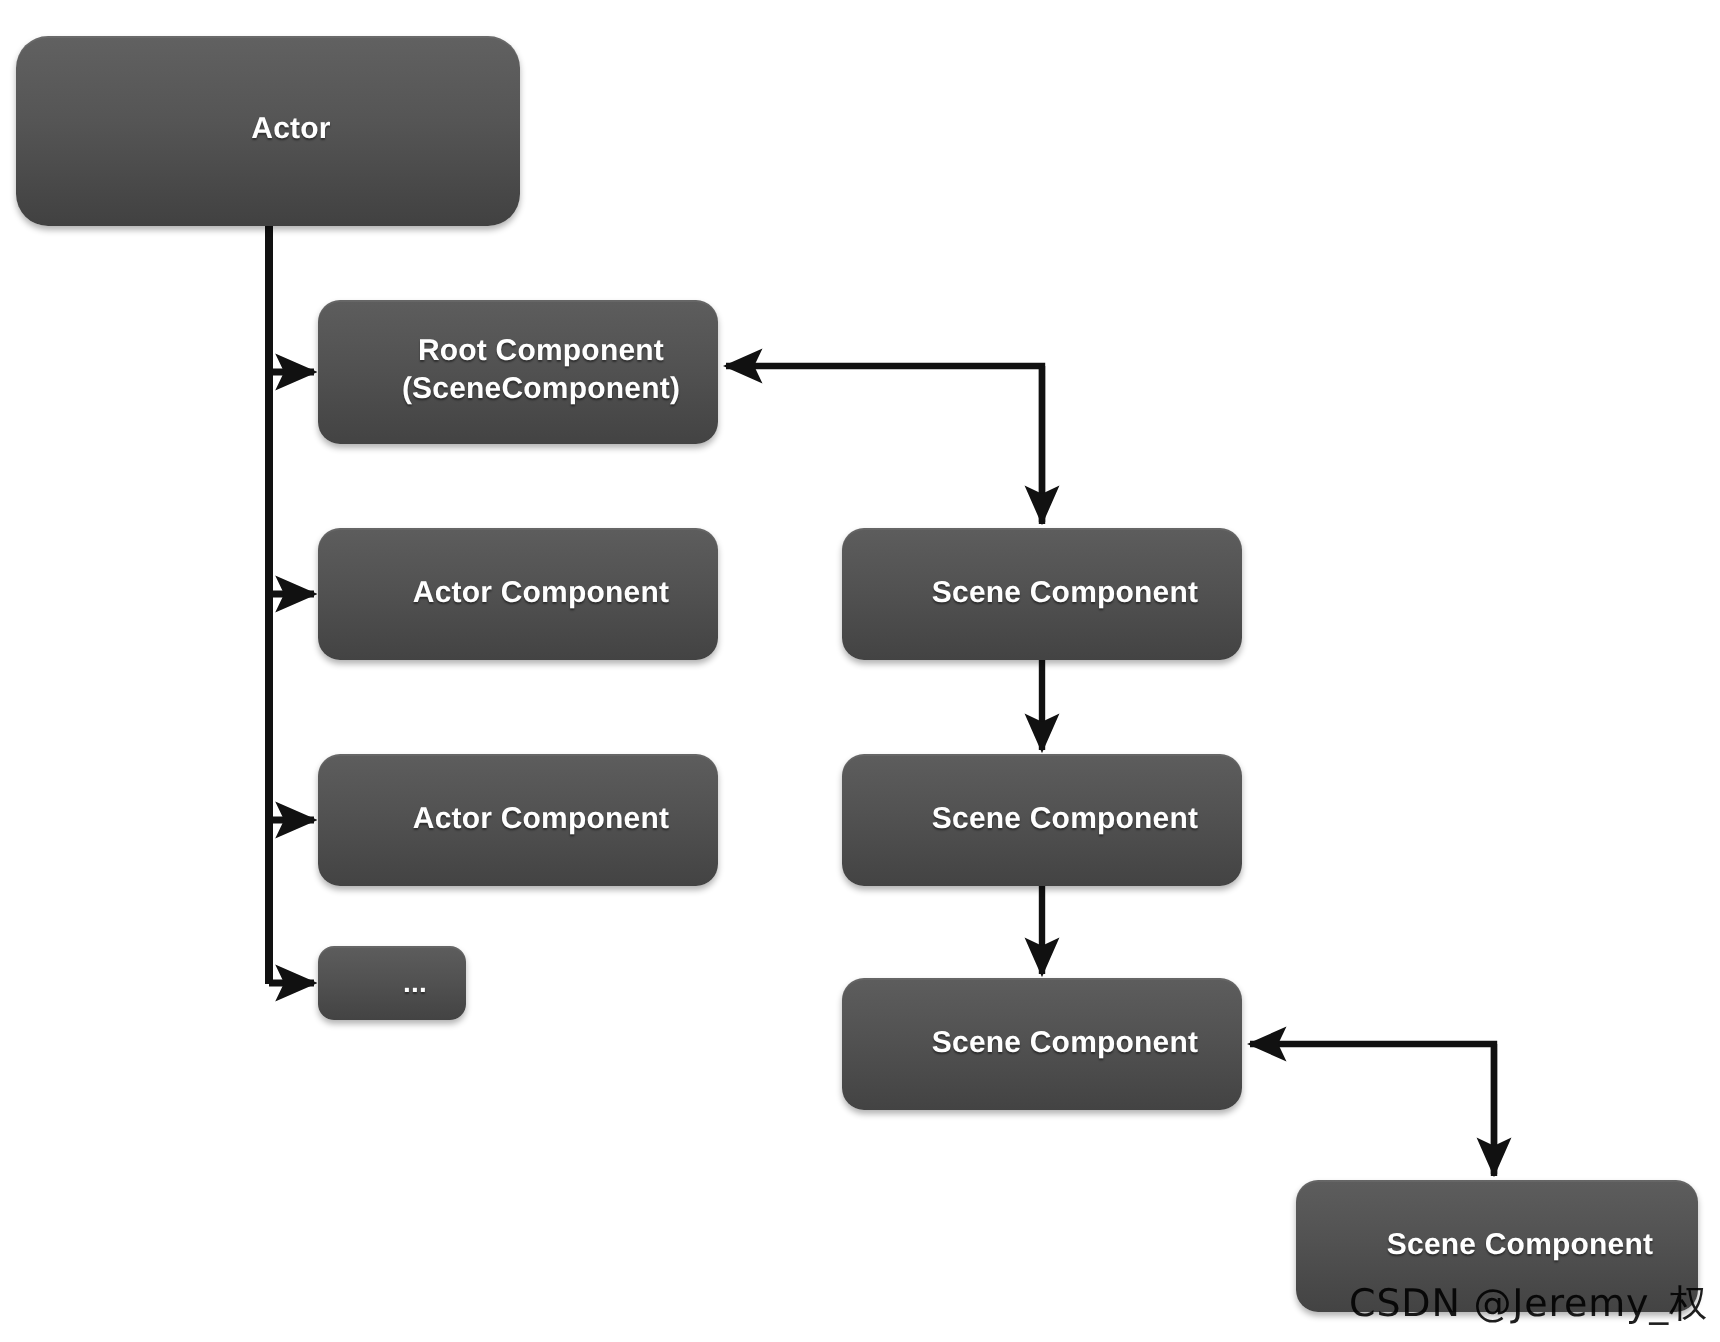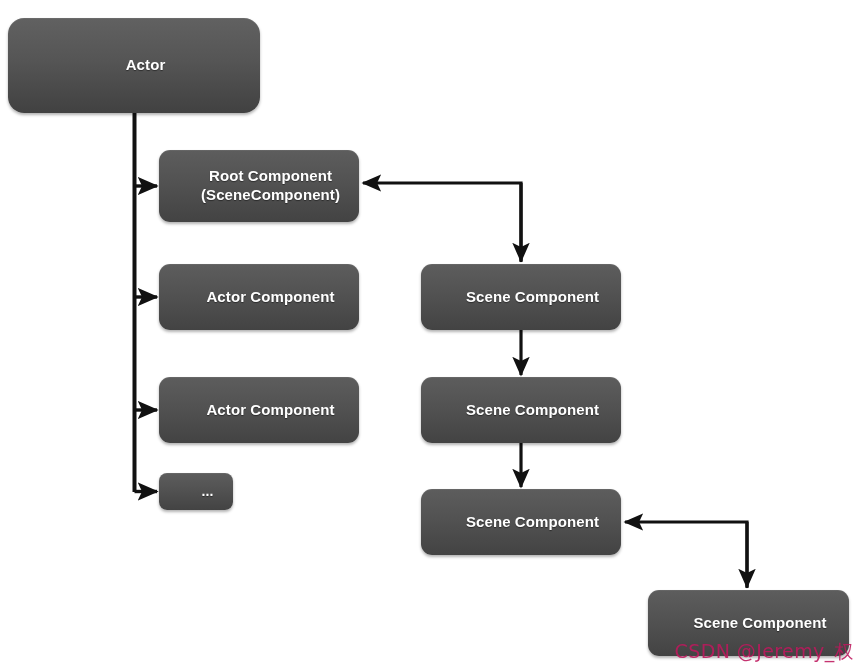--- a/index.html
+++ b/index.html
@@ -55,21 +55,21 @@
     width: 860px;
     height: 671px;
     z-index: 1;
   }
   .watermark {
     position: absolute;
     right: 6px;
     bottom: 6px;
     font-family: "DejaVu Sans", sans-serif;
     font-size: 19px;
-    color: #be185d;
+    color: #000000;
     opacity: 0.88;
     letter-spacing: 0.4px;
     z-index: 5;
     white-space: nowrap;
   }
 </style>
 </head>
 <body>
 
 <div id="canvas">

